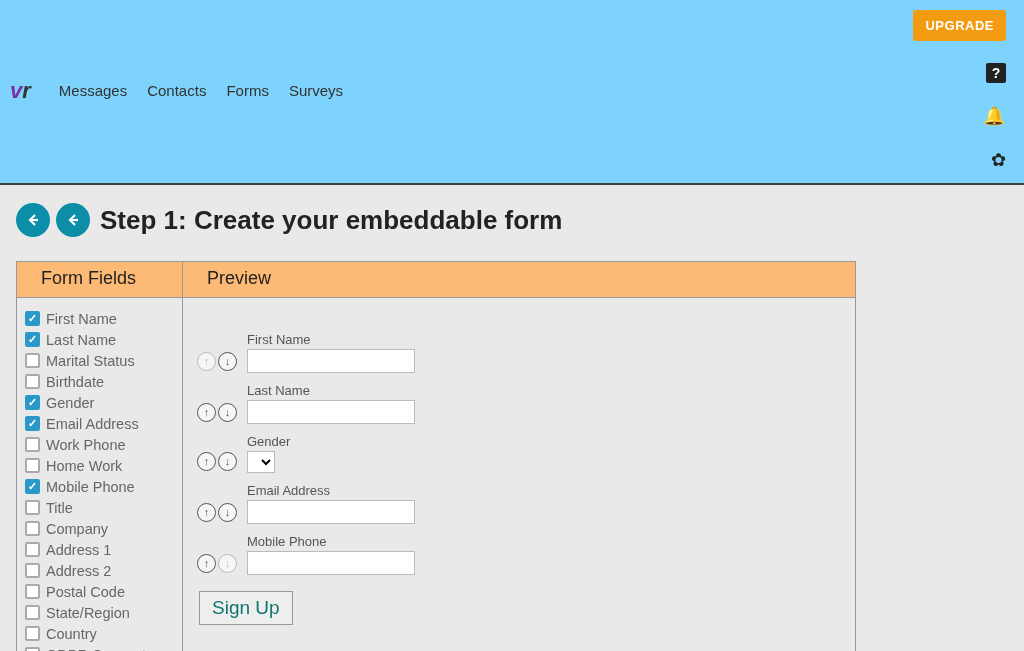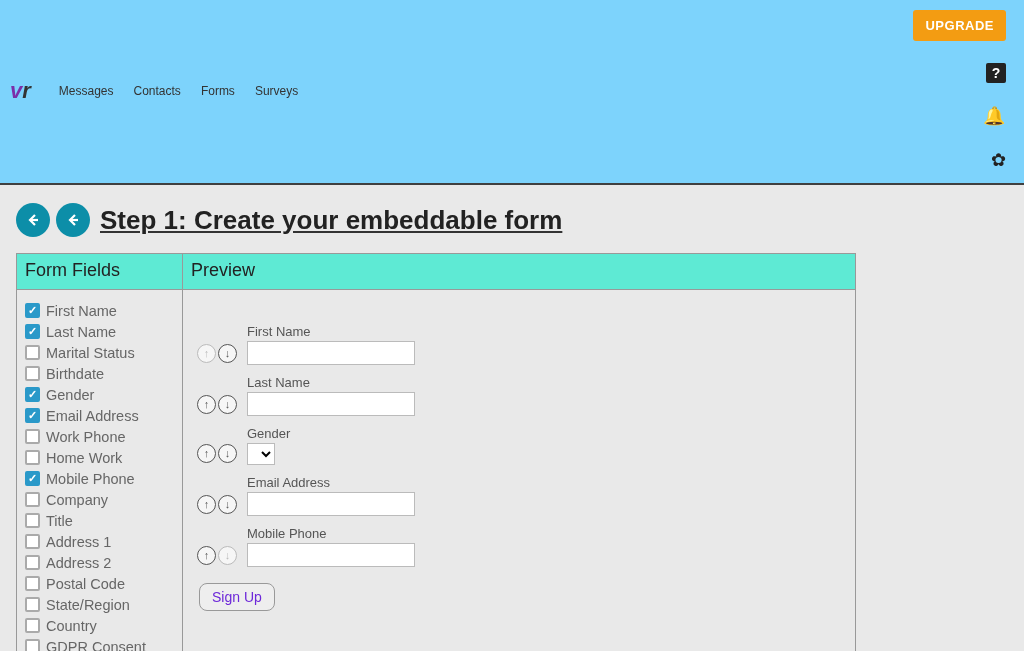--- a/index.html
+++ b/index.html
@@ -25,21 +25,21 @@
       font-weight: bold;
       font-style: italic;
       line-height: 1;
       margin-right: 6px;
     }
     .logo .v { color: #7b2ea8; }
     .logo .r { color: #333; }
     .nav-links { display: flex; gap: 20px; }
     .nav-link {
       color: #333;
-      font-size: 12px;
+      font-size: 15px;
       cursor: pointer;
     }
     .topbar-right { display: flex; align-items: flex-end; gap: 22px; flex-direction: column; }
     .upgrade-btn {
       background: #f39c12;
       color: #fff;
       border: none;
       padding: 8px 12px;
       font-size: 13px;
       font-weight: 600;
@@ -67,22 +67,21 @@
     
     .main-area {
       background: #e9e9e9;
       padding: 18px 0 0 16px;
       min-height: 600px;
     }
     .step-header {
       display: flex;
       align-items: center;
       gap: 6px;
-      margin-bottom: 16px;
-      text-decoration: underline;
+      margin-bottom: 24px;
     }
     .circle-arrow {
       width: 34px;
       height: 34px;
       border-radius: 50%;
       background: #0c8ea8;
       color: #fff;
       display: inline-flex;
       align-items: center;
       justify-content: center;
@@ -103,23 +102,23 @@
       background: #e9e9e9;
       width: 840px;
     }
     .panel-column {
       display: flex;
       flex-direction: column;
     }
     .col-fields { width: 166px; border-right: 1px solid #999; }
     .col-preview { flex: 1; gap: 16px; }
     .col-header {
-      background: #5eead4;
+      background: #fdba74;
       border-bottom: 1px solid #999;
-      padding: 6px 8px 8px 8px;
+      padding: 6px 8px 8px 24px;
       font-size: 18px;
       font-weight: 500;
       color: #222;
     }
     .fields-list {
       padding: 10px 8px 10px 8px;
     }
     .field-item {
       display: flex;
       align-items: center;
@@ -209,24 +208,24 @@
       height: 22px;
       border: 1px solid #bbb;
       background: #fff;
     }
     .signup-btn {
       margin-left: 2px;
       margin-top: 6px;
       padding: 5px 12px;
       background: #eee;
       border: 1px solid #999;
-      border-radius: 8px;
-      font-size: 14px;
-      cursor: pointer;
-      color: #6d28d9;
+      border-radius: 0;
+      font-size: 19px;
+      cursor: pointer;
+      color: #0f766e;
     }
   </style>
 </head>
 <body>
 
 <div class="topbar">
   <div class="topbar-left">
     <span class="logo"><span class="v">v</span><span class="r">r</span></span>
     <div class="nav-links">
       <span class="nav-link">Messages</span>
@@ -296,25 +295,25 @@
           <div class="field-item">
             <span class="cbox"></span>
             <span>Home Work</span>
           </div>
           <div class="field-item">
             <span class="cbox checked"></span>
             <span>Mobile Phone</span>
           </div>
           <div class="field-item">
             <span class="cbox"></span>
+            <span>Title</span>
+          </div>
+          <div class="field-item">
+            <span class="cbox"></span>
             <span>Company</span>
-          </div>
-          <div class="field-item">
-            <span class="cbox"></span>
-            <span>Title</span>
           </div>
           <div class="field-item">
             <span class="cbox"></span>
             <span>Address 1</span>
           </div>
           <div class="field-item">
             <span class="cbox"></span>
             <span>Address 2</span>
           </div>
           <div class="field-item">

